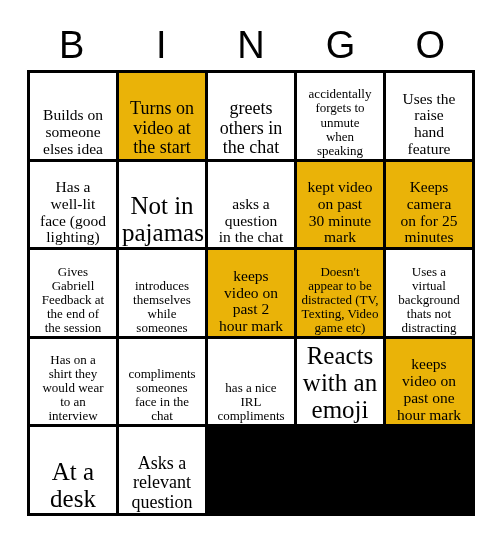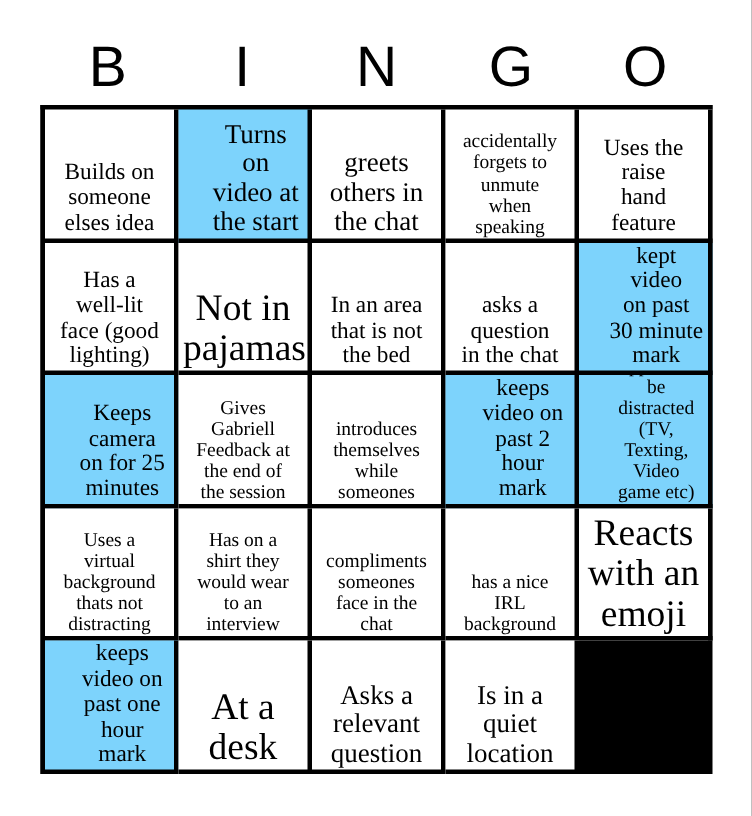--- a/index.html
+++ b/index.html
@@ -61,22 +61,21 @@
     box-sizing: border-box;
     display: flex;
     align-items: flex-end;
     justify-content: center;
     text-align: center;
     padding: 1px 3px;
     overflow: hidden;
     font-family: Liberation Serif, serif;
   }
   .cell.marked {
-    background: #7dd3fc;
-    padding-left: 20px;
+    background: #eab308;
   }
   .cell-text {
     display: block;
     width: 100%;
     line-height: 1.08;
     white-space: pre-line;
     word-break: normal;
   }
   
   .fs-xl .cell-text { font-size: 25px; }
@@ -131,25 +130,20 @@
         <span class="cell-text">Has a
 well-lit
 face (good
 lighting)</span>
       </div>
       <div class="cell fs-xl">
         <span class="cell-text">Not in
 pajamas</span>
       </div>
       <div class="cell fs-md">
-        <span class="cell-text">In an area
-that is not
-the bed</span>
-      </div>
-      <div class="cell fs-md">
         <span class="cell-text">asks a
 question
 in the chat</span>
       </div>
       <div class="cell fs-md marked">
         <span class="cell-text">kept video
 on past
 30 minute
 mark</span>
       </div>
@@ -201,21 +195,21 @@
       </div>
       <div class="cell fs-sm">
         <span class="cell-text">compliments
 someones
 face in the
 chat</span>
       </div>
       <div class="cell fs-sm">
         <span class="cell-text">has a nice
 IRL
-background</span>
+compliments</span>
       </div>
       <div class="cell fs-xl">
         <span class="cell-text">Reacts
 with an
 emoji</span>
       </div>
       <div class="cell fs-md marked">
         <span class="cell-text">keeps
 video on
 past one
@@ -223,20 +217,15 @@
       </div>
       <div class="cell fs-xl">
         <span class="cell-text">At a
 desk</span>
       </div>
       <div class="cell fs-lg">
         <span class="cell-text">Asks a
 relevant
 question</span>
       </div>
-      <div class="cell fs-lg">
-        <span class="cell-text">Is in a
-quiet
-location</span>
-      </div>
     </div>
 
 </div>
 
 </body></html>

